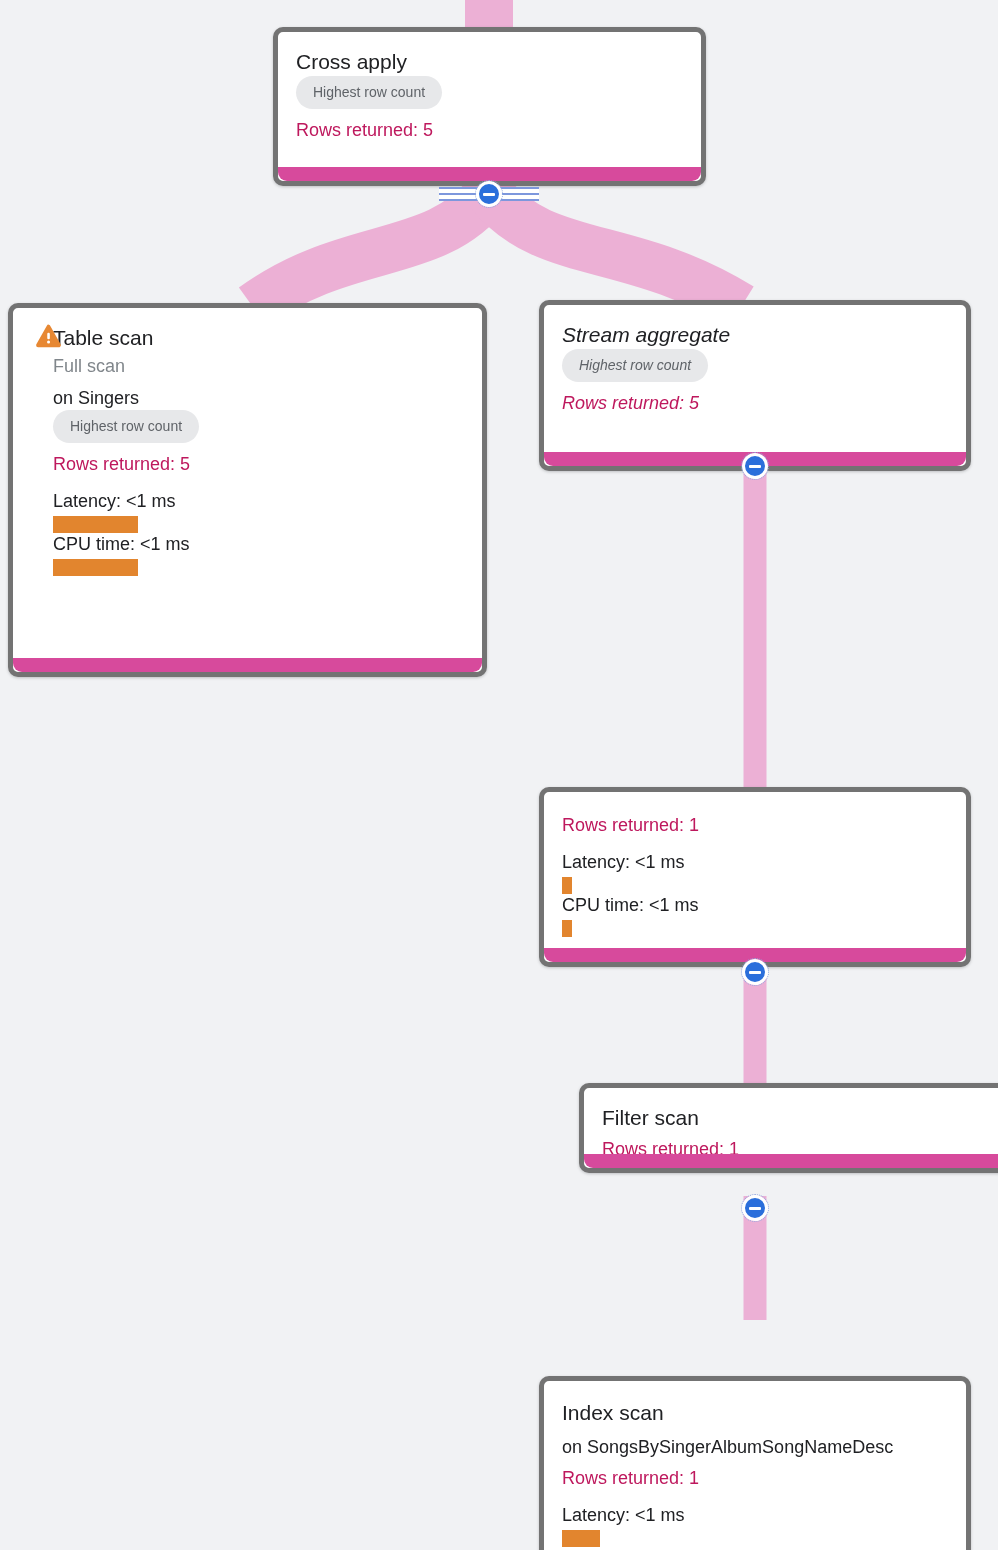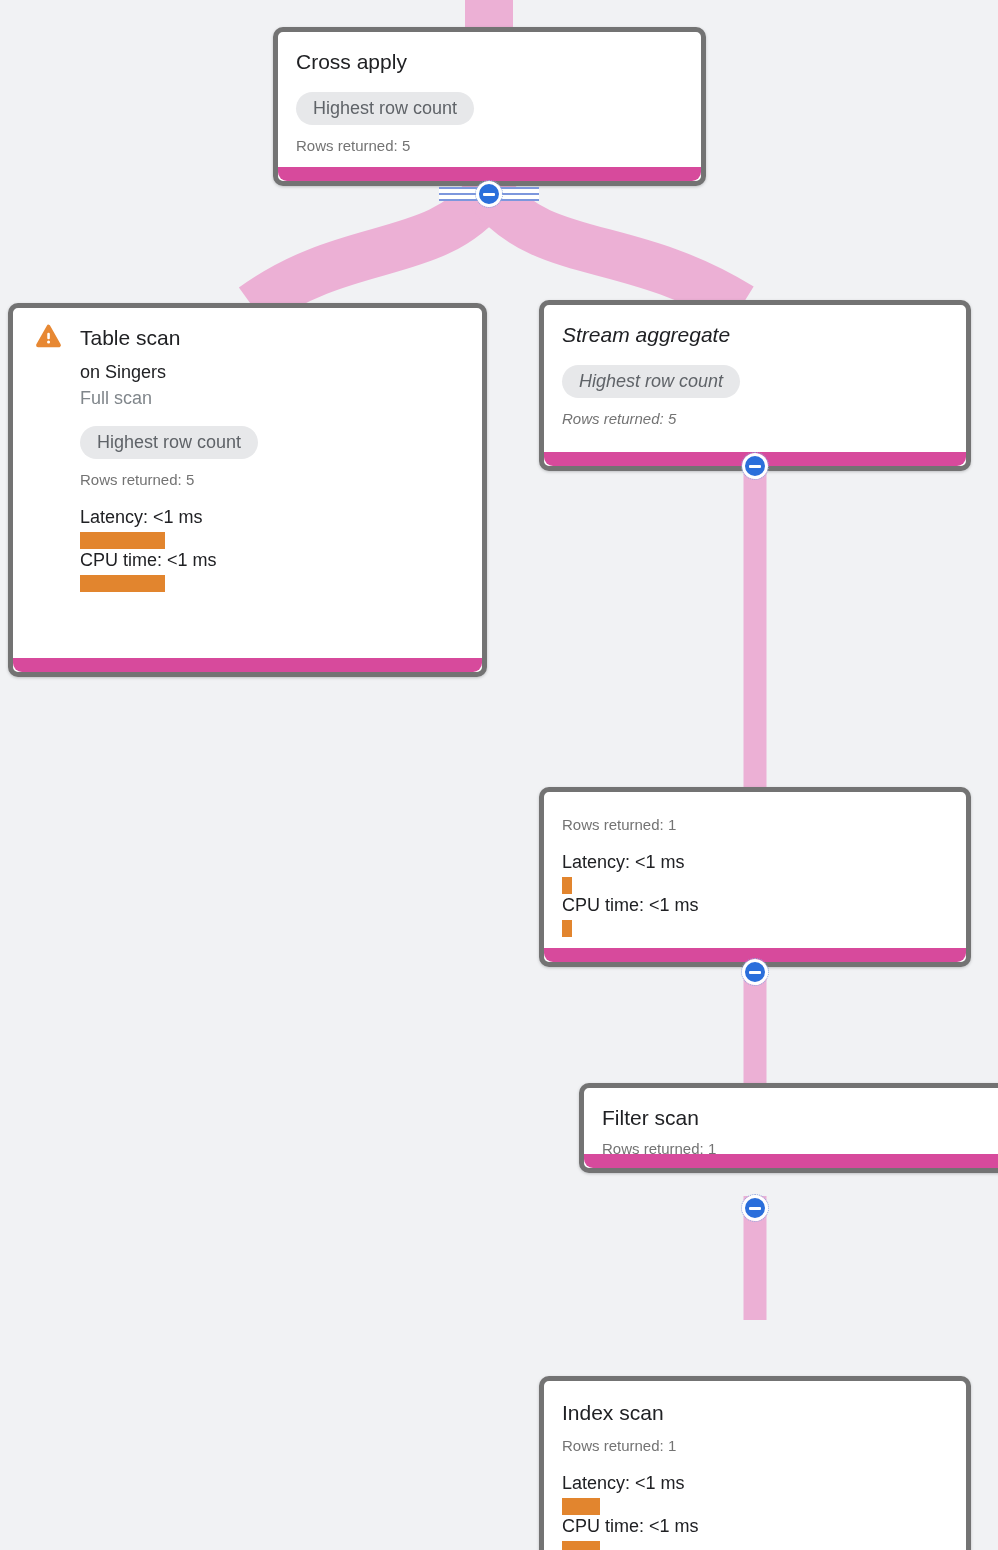--- a/index.html
+++ b/index.html
@@ -27,39 +27,39 @@
   }
   .node-content{padding:16px 18px 0 18px;position:relative;}
   .node-title{
     font-size:21px;line-height:28px;font-weight:500;color:#202124;
   }
   .node-sub{font-size:18px;line-height:24px;color:#202124;margin-top:8px;}
   .node-sub.muted{color:#80868b;margin-top:2px;}
   .pill{
     display:inline-block;
     background:#e7e8ea;color:#5f6368;
-    font-size:18px;line-height:23px;font-weight:500;
+    font-size:14px;line-height:23px;font-weight:500;
     padding:5px 17px;border-radius:17px;
-    margin-top:16px;
+    margin-top:0;
     text-align:right;
   }
   .pill-row{display:block;}
-  .rows-line{font-size:15px;line-height:22px;color:#737373;margin-top:10px;}
+  .rows-line{font-size:18px;line-height:22px;color:#be185d;margin-top:10px;}
   .metrics{display:flex;margin-top:15px;flex-direction:column;}
   .metric{width:191px;}
   .metric-label{font-size:18px;line-height:22px;color:#202124;}
   .metric-bar{height:17px;background:#e2852e;margin-top:4px;}
   .bottom-bar{
     position:absolute;left:0;right:0;bottom:0;height:14px;
     background:#d74a9c;
     border-radius:0 0 9px 9px;
   }
 
   
-  .indented{padding-left:67px;}
+  .indented{padding-left:40px;}
   .warn-icon{position:absolute;left:22px;top:15px;width:27px;height:27px;}
 
   
   .badge{
     position:absolute;z-index:3;
     width:26px;height:26px;border-radius:50%;
     background:#2b6fdb;
     border:3px solid #ffffff;
     outline:1px dotted #93a9e2;
     box-sizing:border-box;
@@ -114,22 +114,22 @@
   <div class="node" style="left:8px;top:303px;width:479px;height:374px;">
     <div class="node-content indented">
       <span class="warn-icon">
         <svg viewBox="0 0 24 24" width="27" height="27">
           <path d="M12 3.2 L21.3 19.8 L2.7 19.8 Z" fill="#e78833" stroke="#e78833" stroke-width="3.4" stroke-linejoin="round"></path>
           <rect x="10.9" y="8.6" width="2.3" height="5.8" rx="1.1" fill="#ffffff"></rect>
           <circle cx="12.05" cy="16.8" r="1.35" fill="#ffffff"></circle>
         </svg>
       </span>
       <div class="node-title">Table scan</div>
+      <div class="node-sub muted">Full scan</div>
       <div class="node-sub">on Singers</div>
-      <div class="node-sub muted">Full scan</div>
       <div class="pill-row">
         <span class="pill">Highest row count</span>
       </div>
       <div class="rows-line">Rows returned: 5</div>
       <div class="metrics">
         <div class="metric">
           <div class="metric-label">Latency: &lt;1 ms</div>
           <div class="metric-bar" style="width: 85px;"></div>
         </div>
         <div class="metric">
@@ -182,20 +182,21 @@
     </div>
     <div class="bottom-bar"></div>
   </div>
   <button class="badge" style="left:742px;top:1195px;">
     <span class="minus"></span>
   </button>
 
   <div class="node" style="left:539px;top:1376px;width:432px;height:217px;">
     <div class="node-content" style="padding-top:18px;">
       <div class="node-title">Index scan</div>
+      <div class="node-sub">on SongsBySingerAlbumSongNameDesc</div>
       <div class="rows-line" style="margin-top:8px;">Rows returned: 1</div>
       <div class="metrics">
         <div class="metric">
           <div class="metric-label">Latency: &lt;1 ms</div>
           <div class="metric-bar" style="width: 38px;"></div>
         </div>
         <div class="metric">
           <div class="metric-label">CPU time: &lt;1 ms</div>
           <div class="metric-bar" style="width: 38px;"></div>
         </div>

